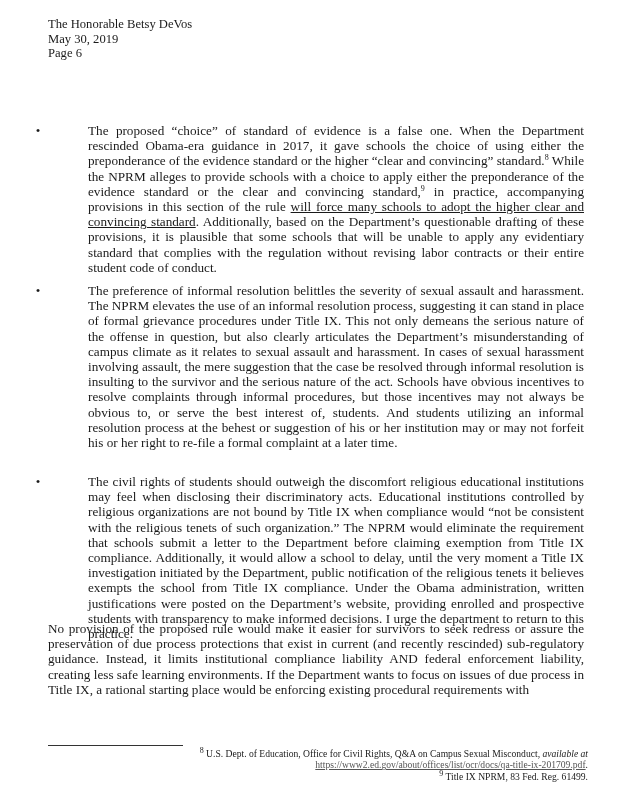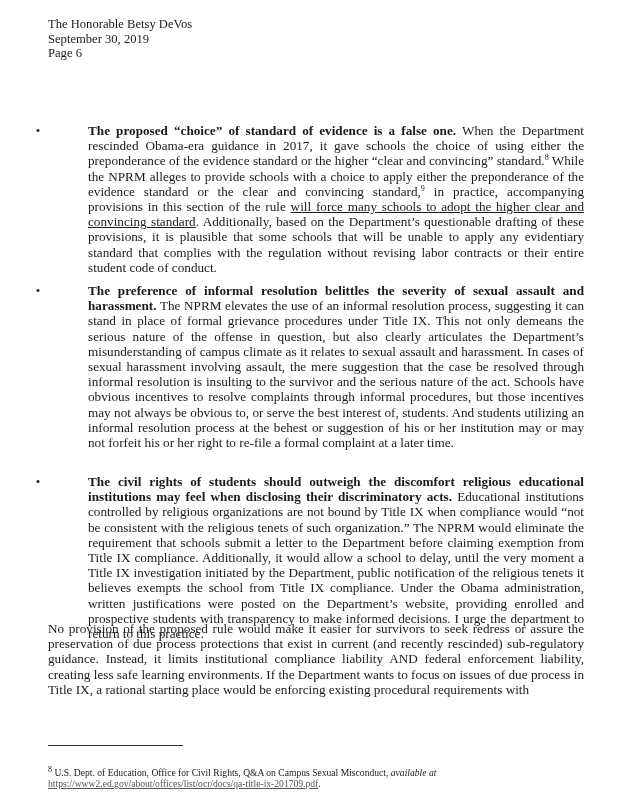--- a/index.html
+++ b/index.html
@@ -16,38 +16,38 @@
   .block { position: absolute; text-align: justify; }
   .cont { left: 88px; top: 78px; width: 496px; }
   .bullet-item { position: absolute; left: 88px; width: 496px; text-align: justify; }
   .bullet-dot {
     position: absolute; left: -60px; top: 0; width: 20px; text-align: center;
     font-size: 13px;
   }
   .b1 { top: 123px; }
   .b2 { top: 283px; }
   .b3 { top: 474px; }
-  .bold { font-weight: bold; }
+  .bold { font-weight: normal; }
   .u { text-decoration: underline; }
   sup { font-size: 8px; line-height: 0; vertical-align: super; }
   .para { left: 48px; top: 621px; width: 536px; }
   .footrule { position: absolute; left: 48px; top: 745px; width: 135px; height: 1px; background: #333; }
-  .footnotes { position: absolute; left: 48px; top: 767px; width: 540px; font-size: 9.6px; line-height: 11.4px; }
+  .footnotes { position: absolute; left: 48px; top: 748px; width: 540px; font-size: 9.6px; line-height: 11.4px; text-align: right; }
   .footnotes div { white-space: nowrap; }
   .footnotes .url { text-decoration: underline; color: #555; }
   .footnotes i { font-style: italic; }
 </style>
 </head>
 <body>
 
 <div class="page">
 
   <div class="header">
     <div>The Honorable Betsy DeVos</div>
-    <div>September 30, 2019</div>
+    <div>May 30, 2019</div>
     <div>Page 6</div>
   </div>
 
 
   <div class="bullet-item b1">
     <span class="bullet-dot">•</span>
     <span class="bold">The proposed “choice” of standard of evidence is a false one.</span><span> When the Department rescinded Obama-era guidance in 2017, it gave schools the choice of using either the preponderance of the evidence standard or the higher “clear and convincing” standard.</span><sup>8</sup><span> While the NPRM alleges to provide schools with a choice to apply either the preponderance of the evidence standard or the clear and convincing standard,</span><sup>9</sup><span> in practice, accompanying provisions in this section of the rule </span><span class="u">will force many schools to adopt the higher clear and convincing standard</span><span>. Additionally, based on the Department’s questionable drafting of these provisions, it is plausible that some schools that will be unable to apply any evidentiary standard that complies with the regulation without revising labor contracts or their entire student code of conduct.</span>
   </div>
 
   <div class="bullet-item b2">
@@ -64,15 +64,18 @@
 
   <div class="footrule"></div>
 
   <div class="footnotes">
     <div>
       <sup>8</sup><span> U.S. Dept. of Education, Office for Civil Rights, Q&amp;A on Campus Sexual Misconduct, </span><i>available at</i>
     </div>
     <div>
       <span class="url">https://www2.ed.gov/about/offices/list/ocr/docs/qa-title-ix-201709.pdf</span><span>.</span>
     </div>
+    <div>
+      <sup>9</sup><span> Title IX NPRM, 83 Fed. Reg. 61499.</span>
+    </div>
   </div>
 
 </div>
 
 </body></html>

